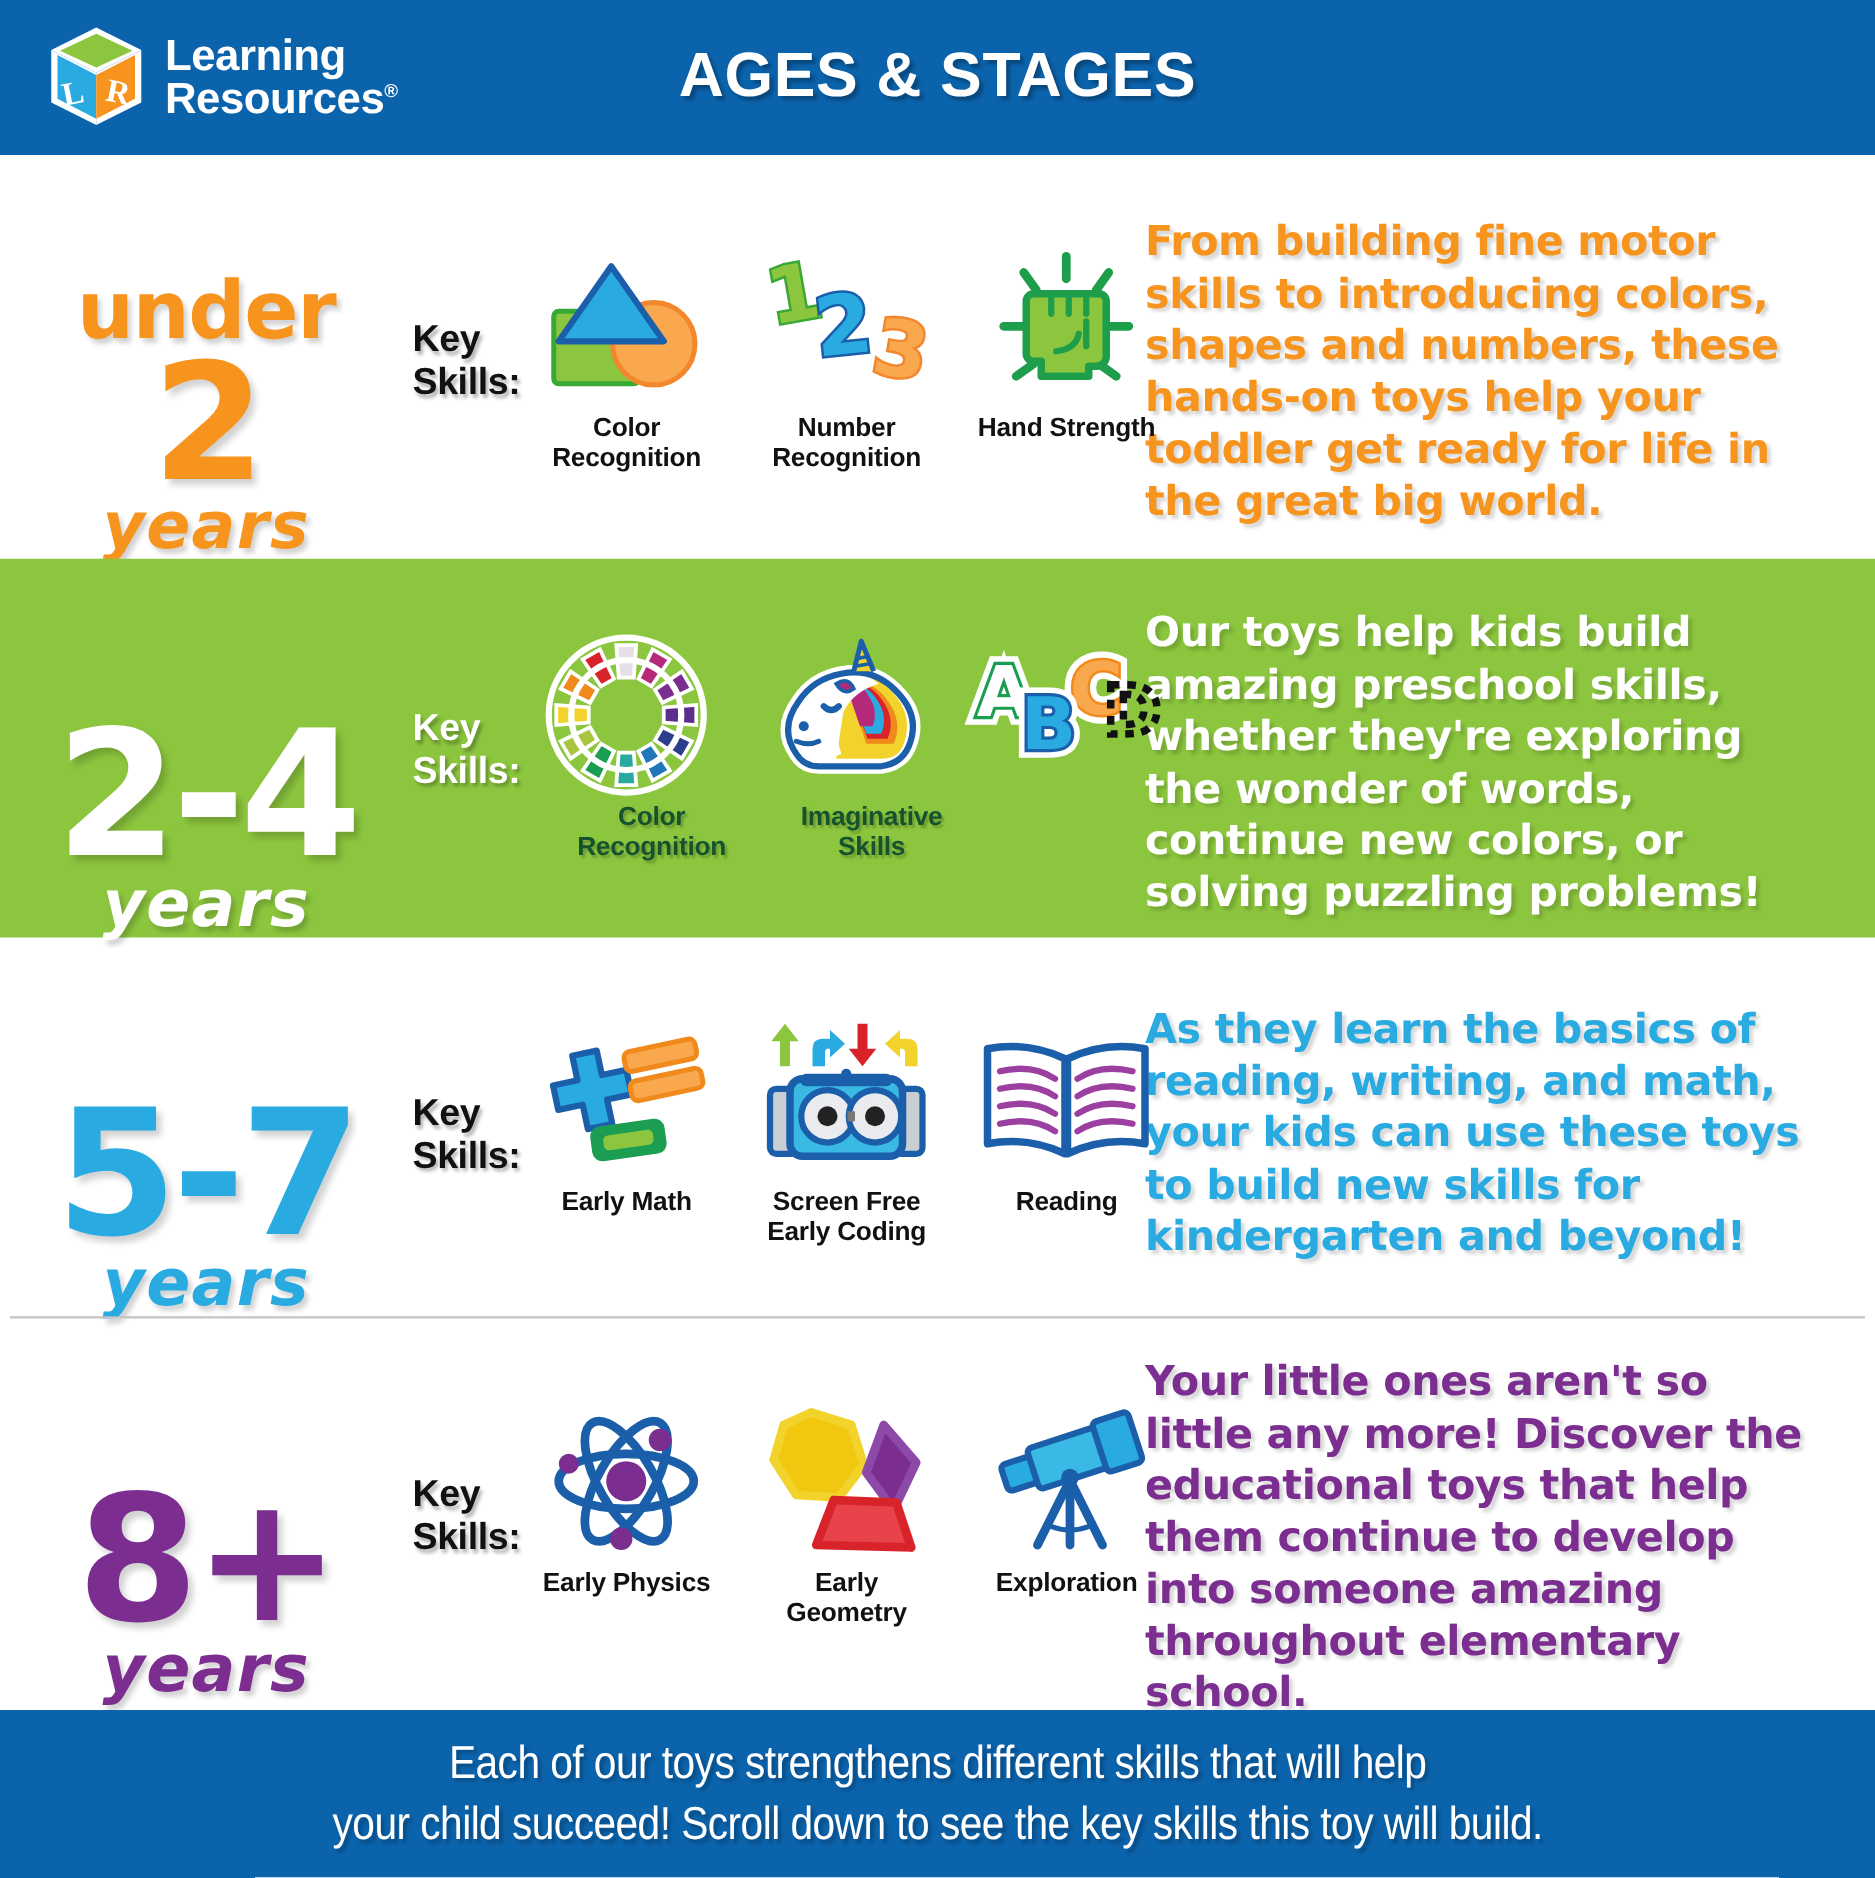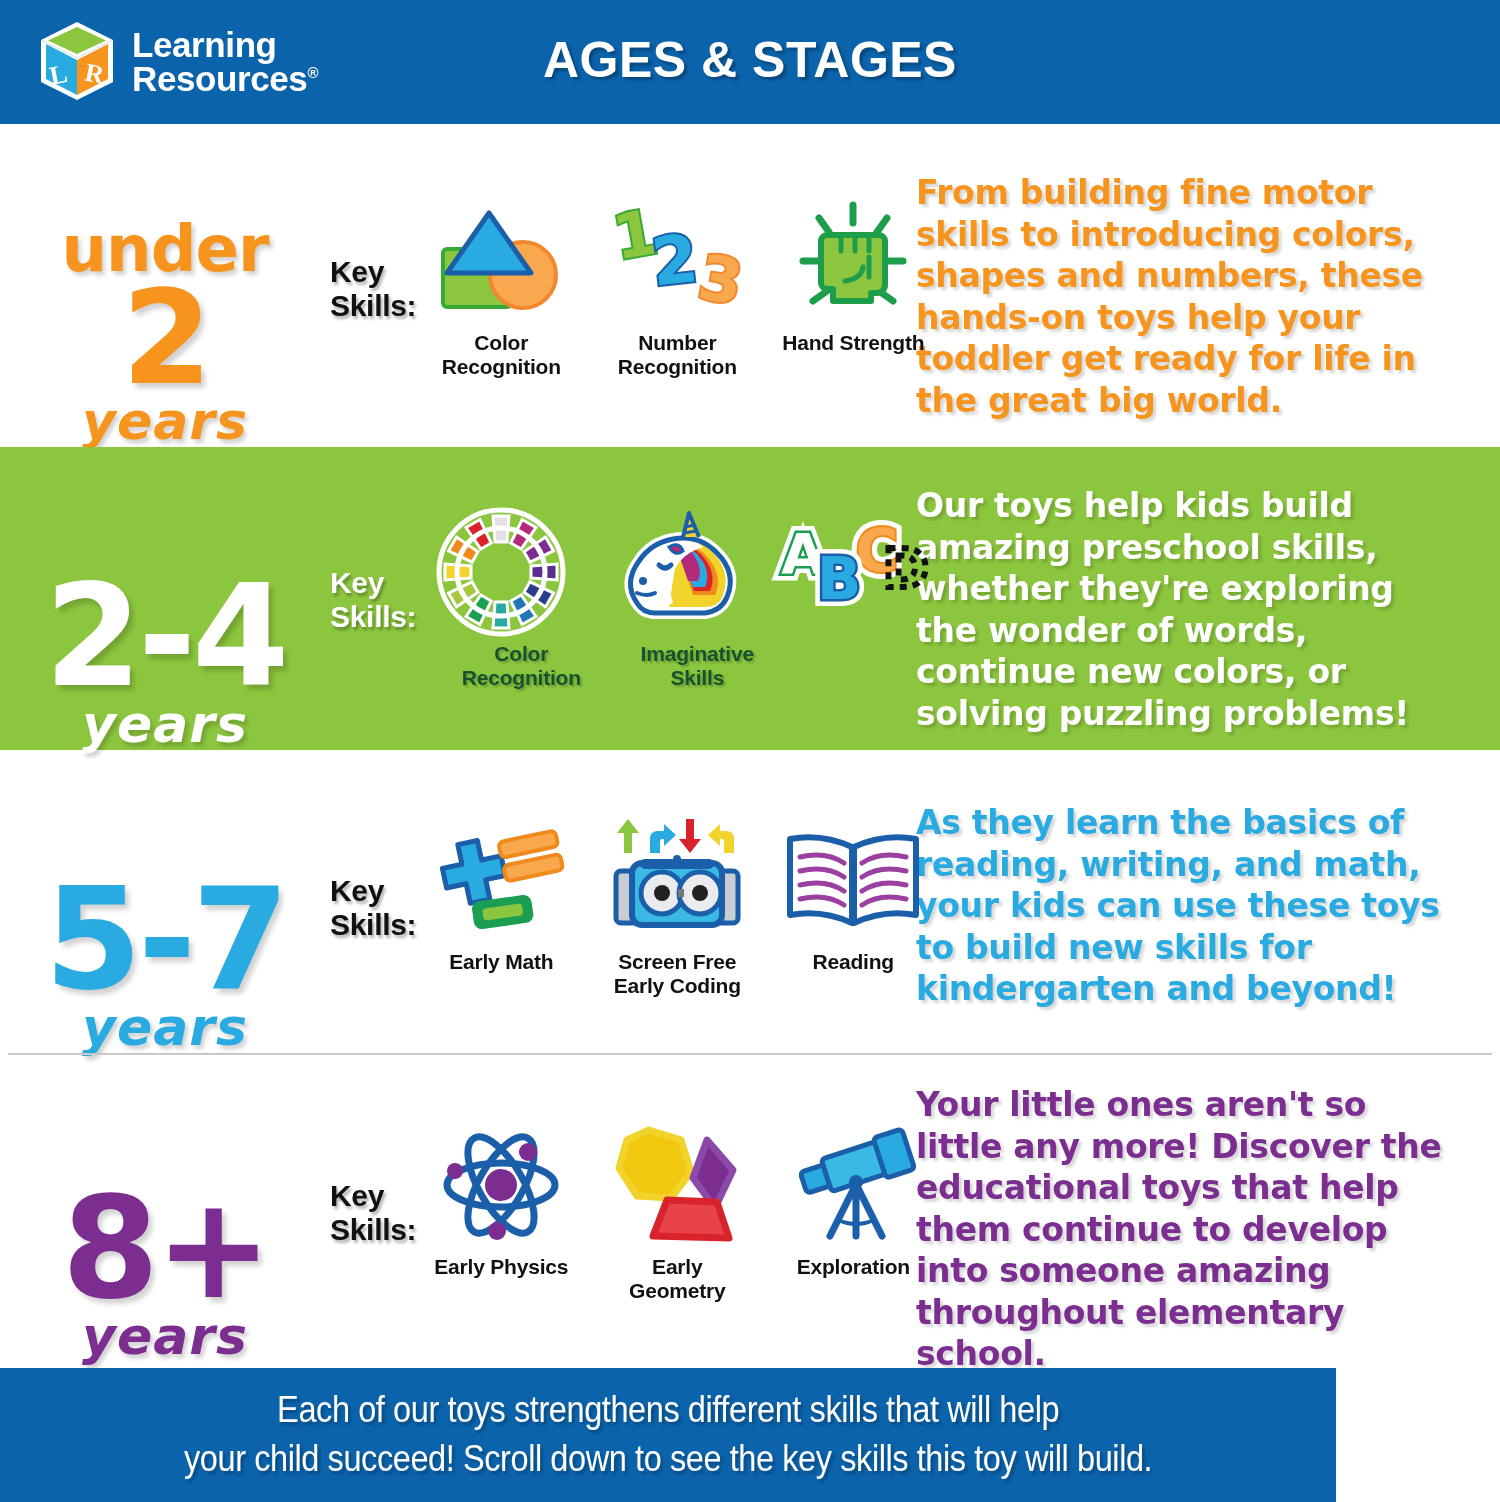--- a/index.html
+++ b/index.html
@@ -99,21 +99,21 @@
     font-family:"DejaVu Sans", sans-serif;
   }
 
   .divider {
     position:absolute; left:8px; width:1484px; height:2px;
     background:linear-gradient(#b9b9b9,#d8d8d8);
   }
 
   
   .footer {
-    position:absolute; left:0; top:1368px; width:1336px; height:134px;
+    position:absolute; left:0; top:1368px; width:1500px; height:134px;
     background:#0B63AC; display:flex; align-items:center; justify-content:center;
   }
   .footer-text {
     color:#fff; text-align:center; font-size:37px; line-height:1.32;
     font-weight:normal; font-family:"Liberation Sans Narrow","Liberation Sans",sans-serif;
     transform: scaleX(0.88);
     text-shadow:3px 3px 3px rgba(0,0,0,0.25);
     letter-spacing:-0.5px;
   }
 

